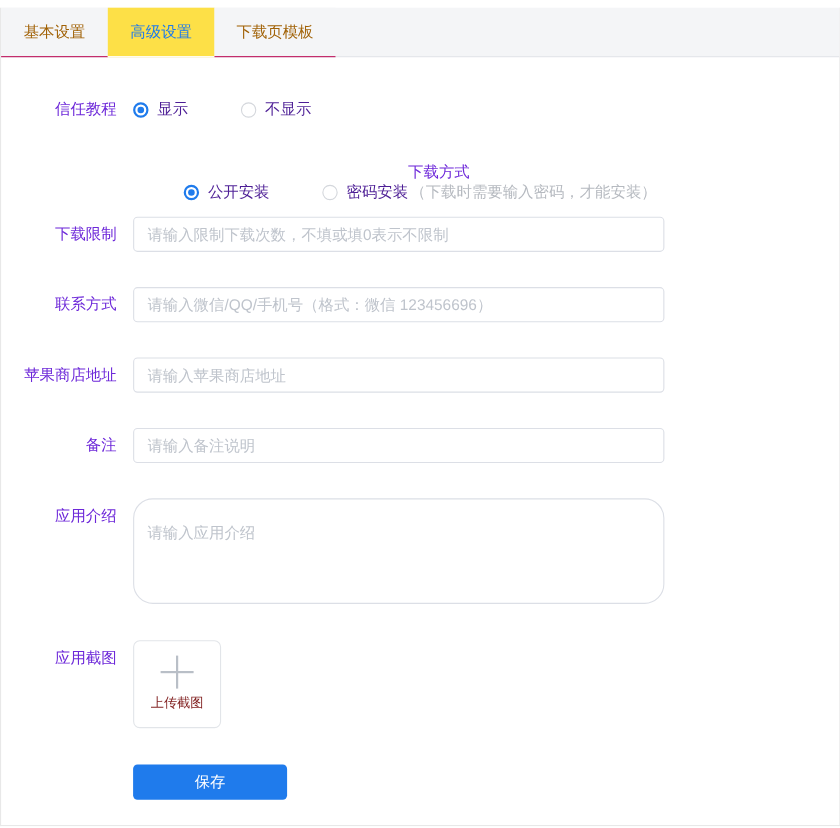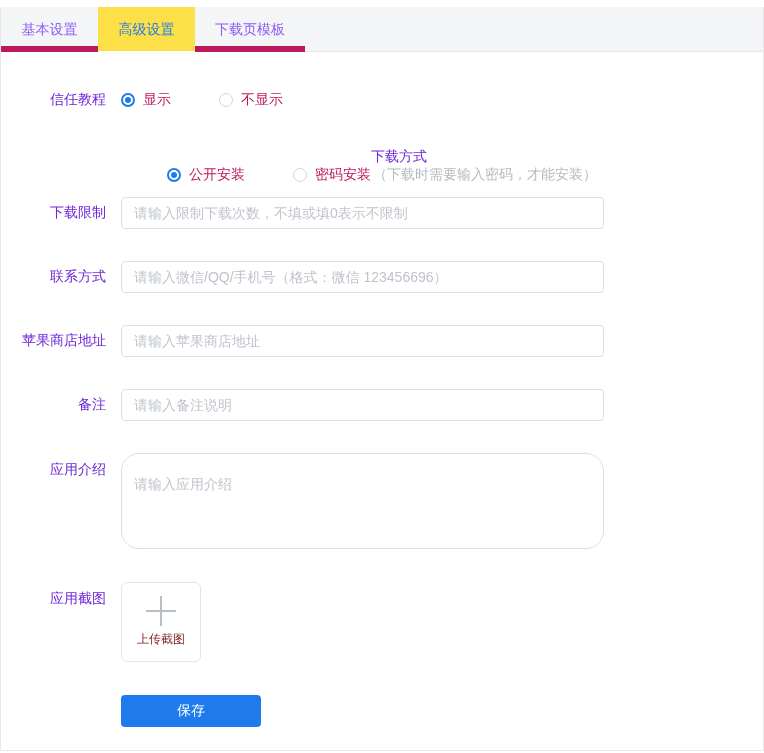--- a/index.html
+++ b/index.html
@@ -11,22 +11,22 @@
     background: #fff;
     border-left: 1px solid #e8e8e8;
     border-right: 1px solid #e8e8e8;
     border-bottom: 1px solid #e8e8e8;
   }
 
   
   .tabbar { display: flex; height: 45px; background: #f4f5f7; border-bottom: 1px solid #e4e6e9; }
   .tab {
     height: 45px; line-height: 45px; padding: 0 20px; min-width: 97px;
-    text-align: center; color: #8b5cf6; cursor: pointer; background: #f4f5f7;
-    border-bottom: 6px solid #be185d; margin-bottom: -1px;
+    text-align: center; color: #a16207; cursor: pointer; background: #f4f5f7;
+    border-bottom: 1px solid #be185d; margin-bottom: -1px;
   }
   .tab.active { background: #fde047; color: #1f7bec; border-bottom: 1px solid #fff; }
 
   
   .form { padding-top: 37px; }
   .row { display: flex; align-items: center; }
   .row.top-align { align-items: flex-start; }
   .row-label {
     width: 120px; text-align: right; padding-right: 15px; flex: none;
     color: #6d28d9; white-space: nowrap;
@@ -45,21 +45,21 @@
   .radio-option { display: flex; align-items: center; margin-right: 48px; cursor: pointer; }
   .radio-circle {
     width: 14px; height: 14px; border-radius: 50%; flex: none;
     border: 1px solid #d4d7dc; background: #fff; position: relative; margin-right: 8px;
   }
   .radio-option.selected .radio-circle { border: 2px solid #1f7bec; }
   .radio-option.selected .radio-circle::after {
     content: ""; position: absolute; left: 50%; top: 50%; transform: translate(-50%,-50%);
     width: 6px; height: 6px; border-radius: 50%; background: #1f7bec;
   }
-  .radio-text { color: #be185d; }
+  .radio-text { color: #4c1d95; }
   .radio-hint { color: #b6bac0; margin-left: 2px; }
 
   
   .text-input, .area-input {
     width: 100%; border: 1px solid #dcdfe6; border-radius: 4px;
     font-family: inherit; font-size: 14px; color: #737373; outline: none; background: #fff;
   }
   .text-input { height: 32px; padding: 0 12px; }
   .area-input { height: 96px; padding: 22px 12px; resize: none; border-radius: 18px; }
   .text-input::placeholder, .area-input::placeholder { color: #bfc4cc; opacity: 1; }

